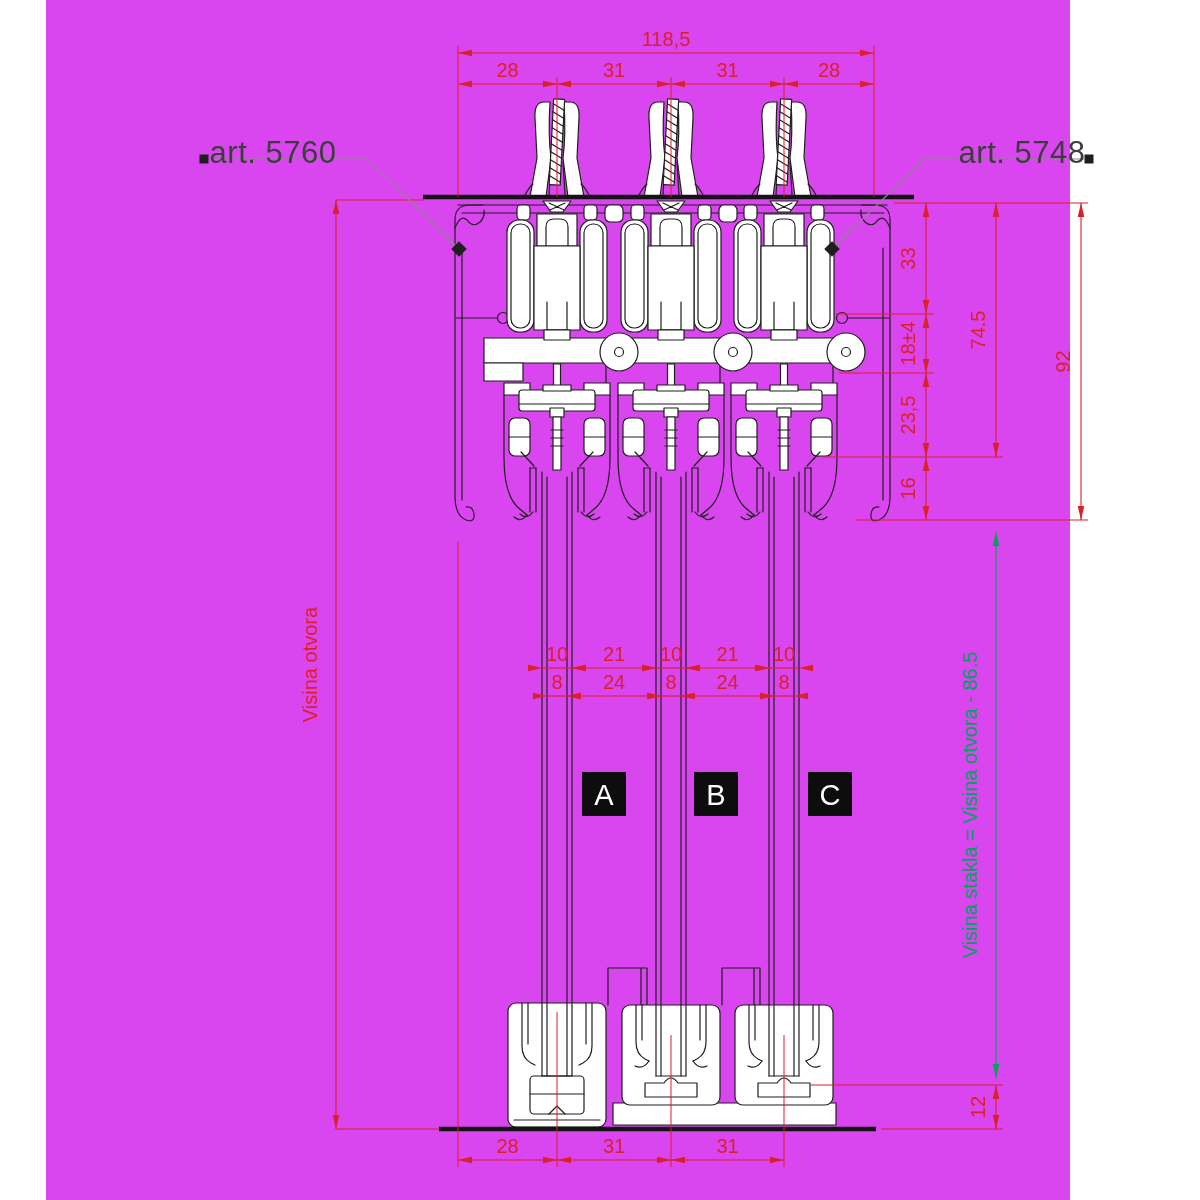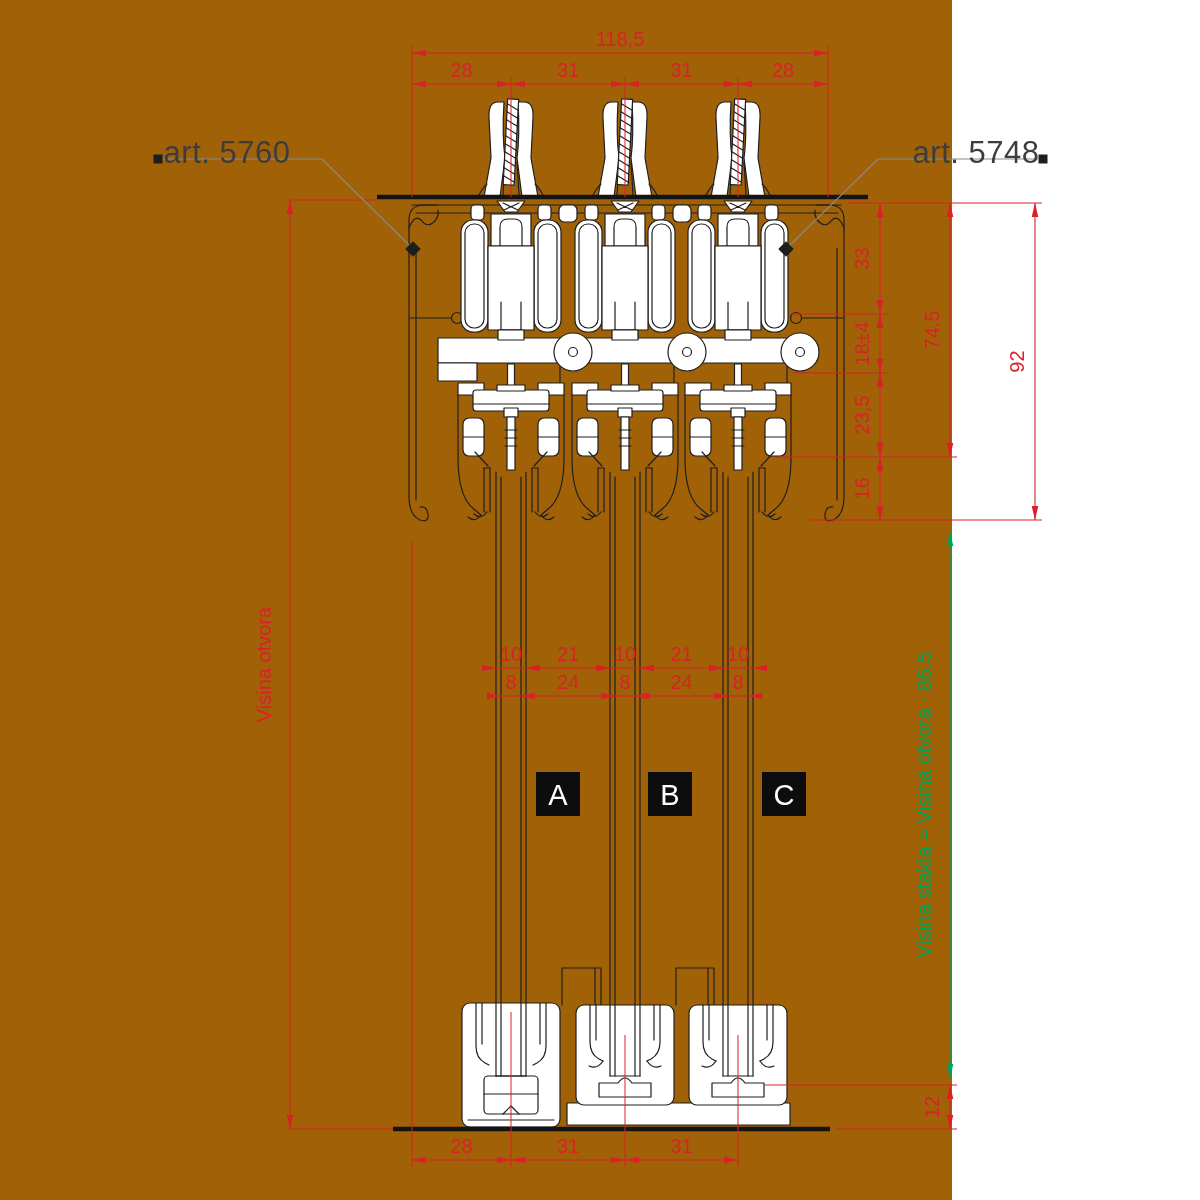--- a/index.html
+++ b/index.html
@@ -1,16 +1,16 @@
 <!DOCTYPE html>
 <html><head>
 <meta charset="utf-8">
 <style>
   html,body{margin:0;padding:0;background:#ffffff;}
-  .stage{width:952px;height:1200px;position:relative;background:#a16207;}
+  .stage{width:1024px;height:1200px;position:relative;background:#d946ef;margin-left:46px;}
   svg{display:block;}
   .geo{stroke:#1f1f1f;stroke-width:1.2;fill:none;stroke-linejoin:round;stroke-linecap:round;}
   .fw{fill:#ffffff;}
   .thick{stroke:#141414;stroke-width:4.6;stroke-linecap:butt;}
   .dim{font-family:"Liberation Sans",sans-serif;font-size:20px;text-anchor:middle;}
   .art{font-family:"Liberation Sans",sans-serif;font-size:31px;text-anchor:middle;fill:#3d3d3d;font-weight:500;letter-spacing:.5px;}
   .ptext{font-family:"Liberation Sans",sans-serif;font-size:29px;text-anchor:middle;fill:#ffffff;}
   .pbox{fill:#0d0d0d;stroke:none;}
 </style>
 </head>

